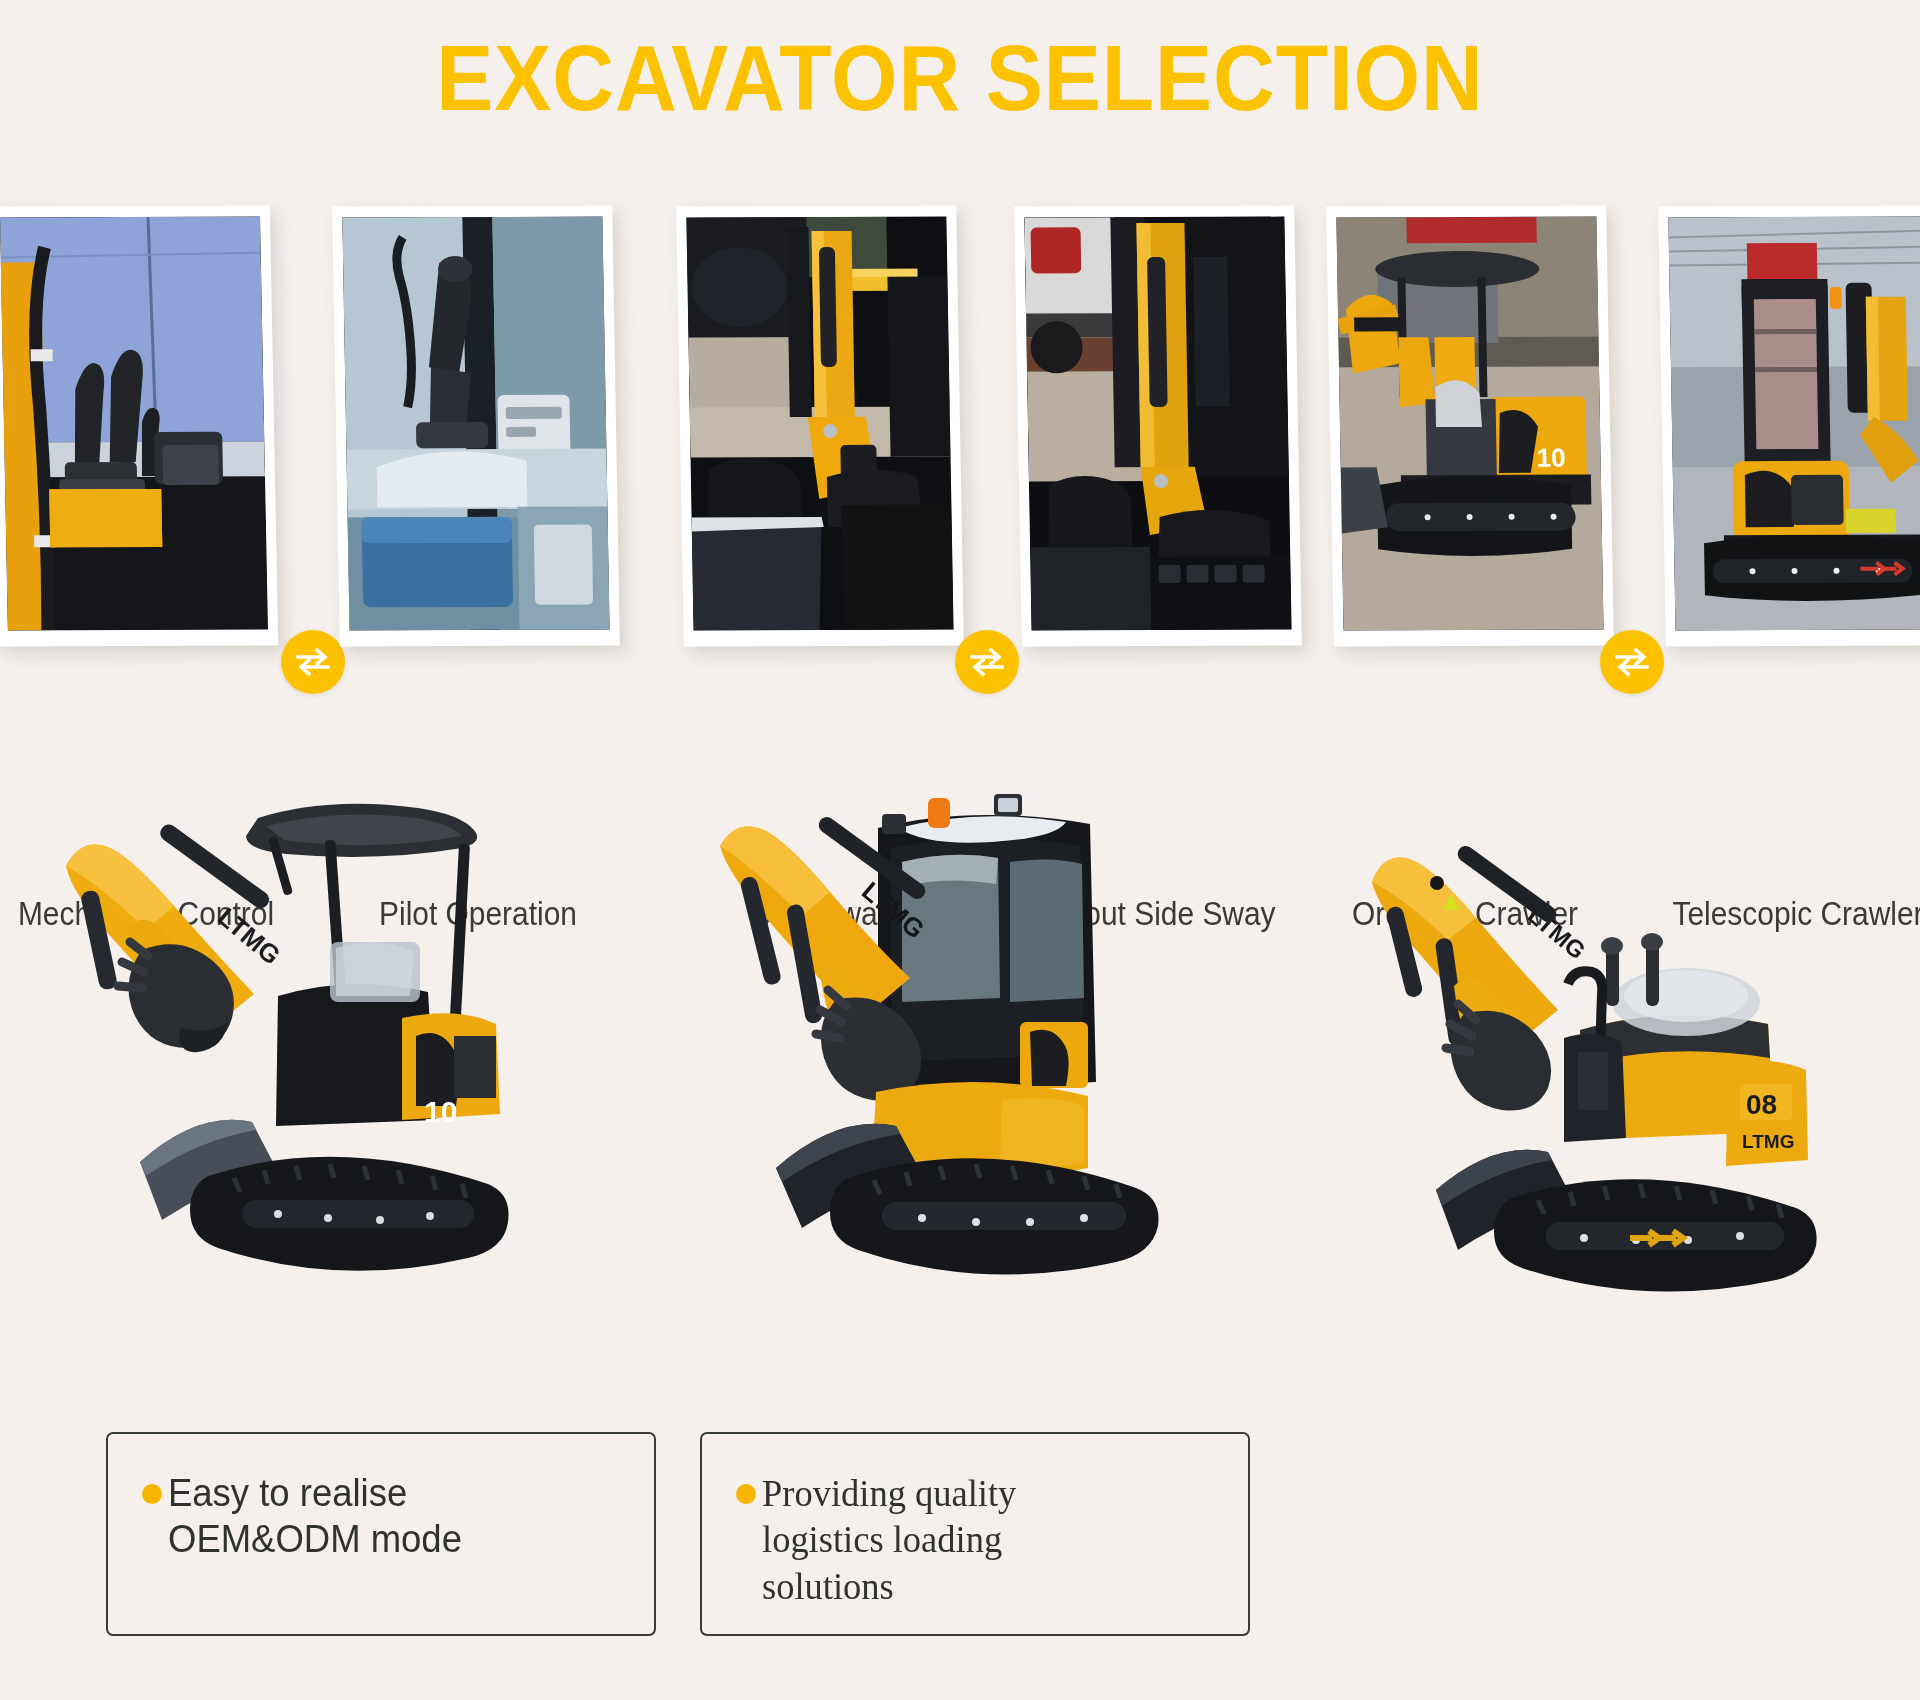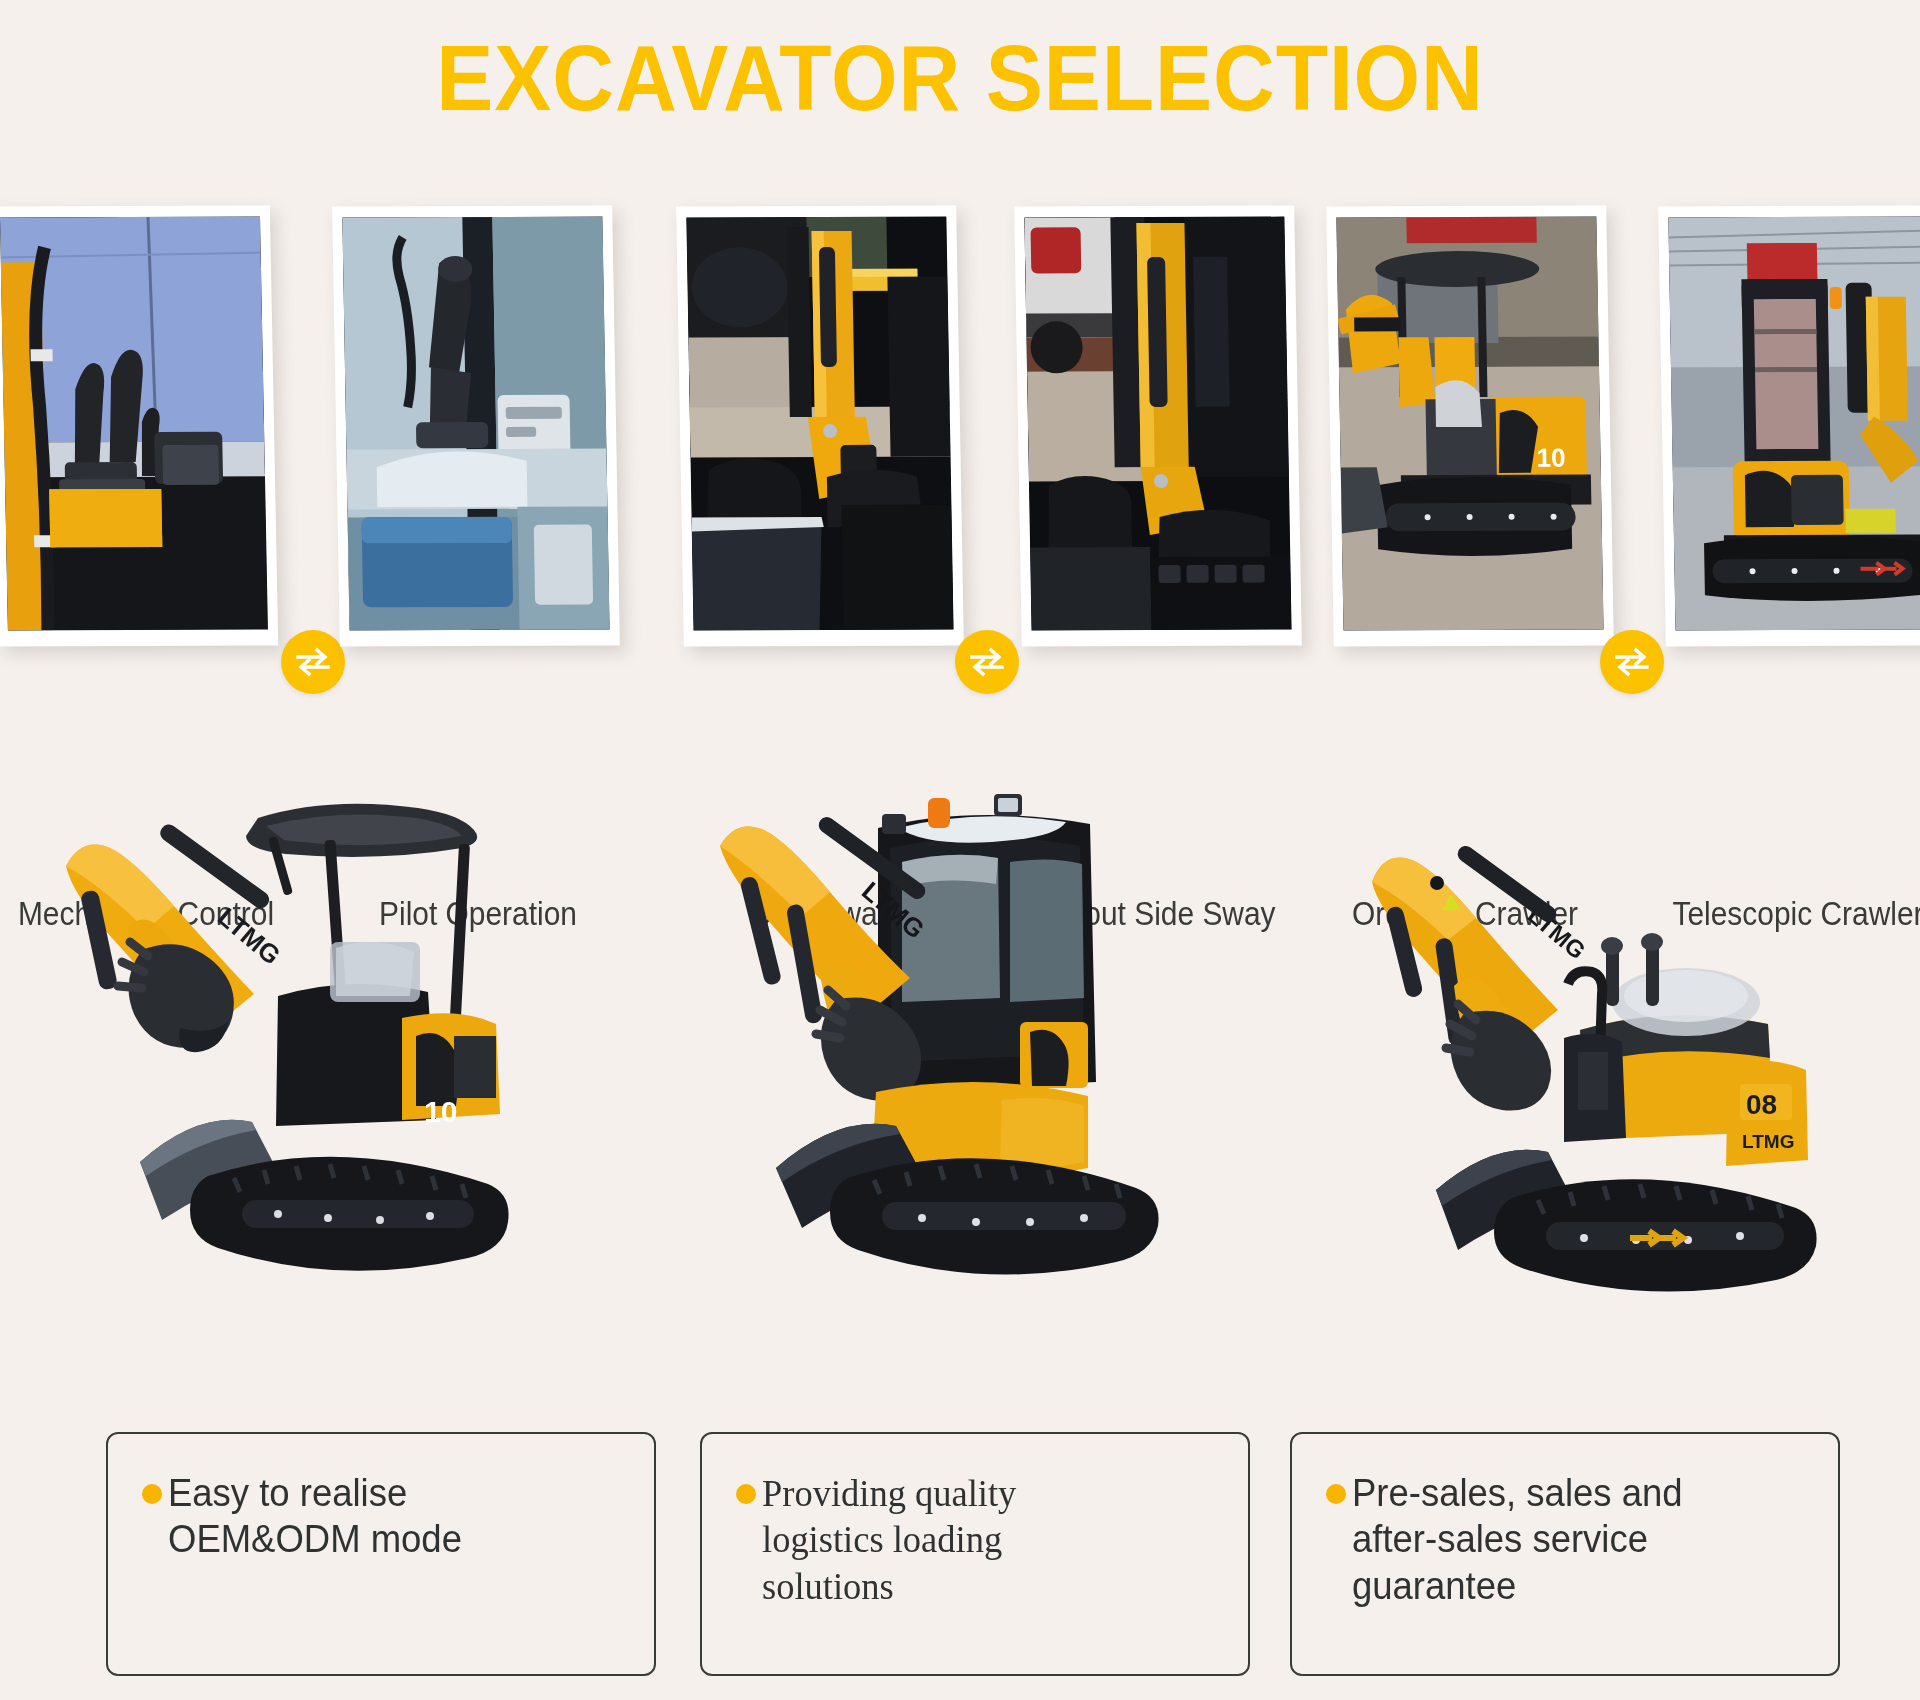--- a/index.html
+++ b/index.html
@@ -75,23 +75,23 @@
   .prod{ position:absolute; top:0; width:520px; height:540px; }
   .p1{ left:30px; }
   .p2{ left:690px; }
   .p3{ left:1330px; }
   .prod canvas, .prod .art{ width:100%; height:100%; display:block; }
 
   
   .feat-row{ position:absolute; left:0; top:1432px; width:1920px; height:240px; }
   .feat{
     position:absolute; top:0;
-    width:550px; height:244px;
+    width:550px; height:204px;
     border:2px solid #3a3c3a;
-    border-radius:12px;
+    border-radius:7px;
     background:#f5f0ec;
     padding:36px 34px 0 34px;
   }
   .f1{ left:106px; }
   .f2{ left:700px;font-family:Liberation Serif, serif; }
   .f3{ left:1290px; }
   .feat .inner{ display:flex; align-items:flex-start; }
   .dot{
     width:20px; height:20px; border-radius:50%;
     background:#f8b500; flex:0 0 20px;
@@ -528,23 +528,15 @@
       </div>
     </div>
     <div class="feat f2">
       <div class="inner">
         <span class="dot"></span>
         <span class="feat-text">Providing quality
 logistics loading
 solutions</span>
       </div>
     </div>
-    <div class="feat f3">
-      <div class="inner">
-        <span class="dot"></span>
-        <span class="feat-text">Pre-sales, sales and
-after-sales service
-guarantee</span>
-      </div>
-    </div>
   </div>
 
 </div>
 
 </body></html>

